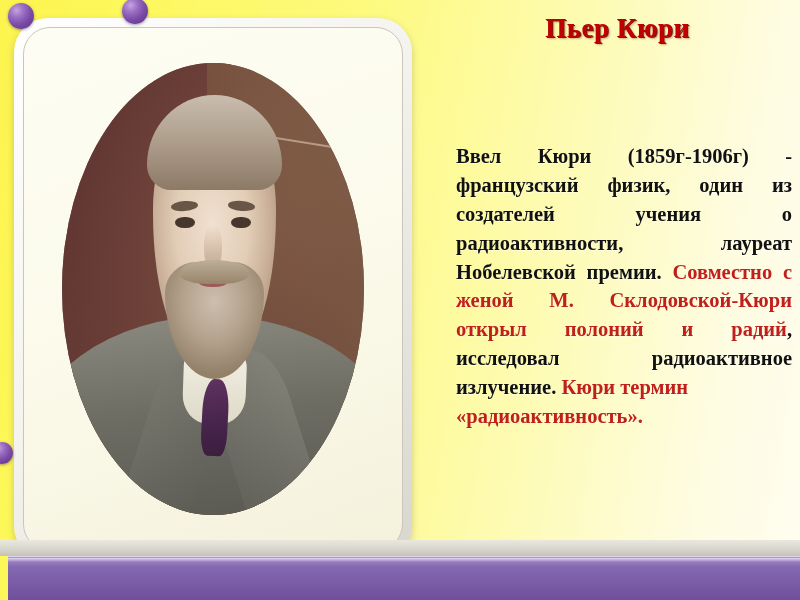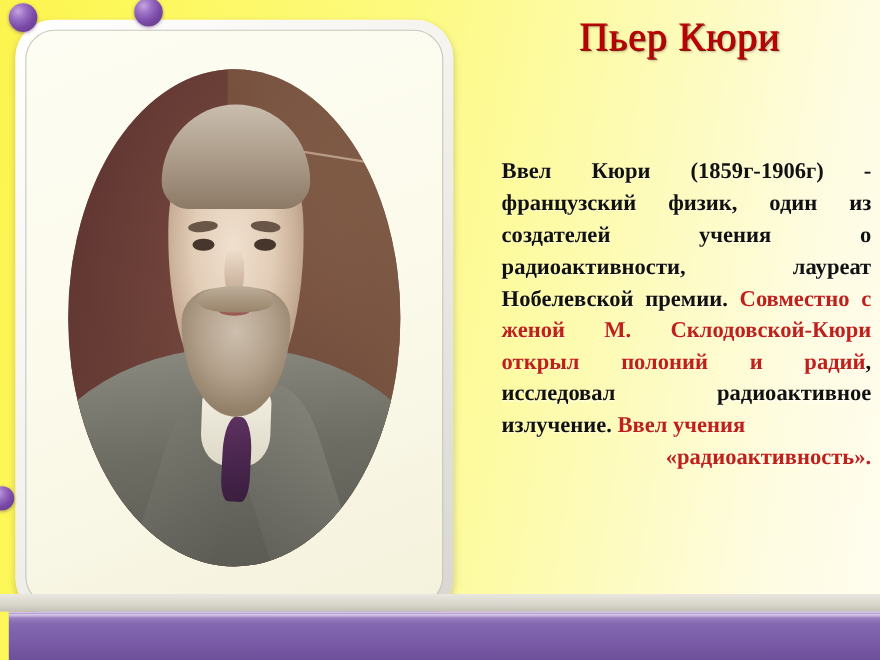--- a/index.html
+++ b/index.html
@@ -175,22 +175,22 @@
   #pin-left-low  { left: -9px;  top: 442px; width: 22px; height: 22px; }
 
   
   #title {
     position: absolute;
     left: 440px;
     top: 14px;
     width: 355px;
     text-align: center;
     font-family: "Liberation Serif", serif;
-    font-weight: normal;
-    font-size: 37px;
+    font-weight: bold;
+    font-size: 27px;
     line-height: 1.1;
     color: #c00000;
     text-shadow: 1px 1px 0 #7a1b14, 2px 2px 2px rgba(90,20,15,.35);
     letter-spacing: .5px;
   }
 
   #body-text {
     position: absolute;
     left: 456px;
     top: 142px;
@@ -201,21 +201,21 @@
     font-size: 20.5px;
     line-height: 1.41;
     color: #111111;
     text-shadow: 0 1px 0 rgba(255,255,255,.55);
   }
   #body-text .red {
     color: #c0201c;
     text-shadow: 0 1px 0 rgba(255,255,255,.4);
   }
   #body-text p { margin: 0; }
-  #body-text .last-line { text-align: right; }
+  #body-text .last-line { text-align: left; }
 
   
   #bottom-shelf {
     position: absolute;
     left: 0;
     bottom: 44px;
     width: 800px;
     height: 16px;
     background: linear-gradient(180deg, #e9e7df 0%, #d6d3c9 65%, #c3c0b6 100%);
   }
@@ -266,21 +266,21 @@
     </div>
   </div>
 
   <div class="pin" id="pin-top-left"></div>
   <div class="pin" id="pin-top-mid"></div>
   <div class="pin" id="pin-left-low"></div>
 
   <div id="title">Пьер Кюри</div>
 
   <div id="body-text">
-    <p><span>Ввел Кюри (1859г-1906г) - французский физик, один из создателей учения о радиоактивности, лауреат Нобелевской премии. </span><span class="red">Совместно с женой М. Склодовской-Кюри открыл полоний и радий</span><span>, исследовал радиоактивное излучение. </span><span class="red">Ввел учения </span></p>
+    <p><span>Ввел Кюри (1859г-1906г) - французский физик, один из создателей учения о радиоактивности, лауреат Нобелевской премии. </span><span class="red">Совместно с женой М. Склодовской-Кюри открыл полоний и радий</span><span>, исследовал радиоактивное излучение. </span><span class="red">Кюри термин </span></p>
     <p class="last-line"><span class="red">«радиоактивность».</span></p>
   </div>
 
   <div id="bottom-shelf"></div>
   <div id="bottom-bar">
     <div id="bottom-bar-highlight"></div>
   </div>
 
 </div>
 

